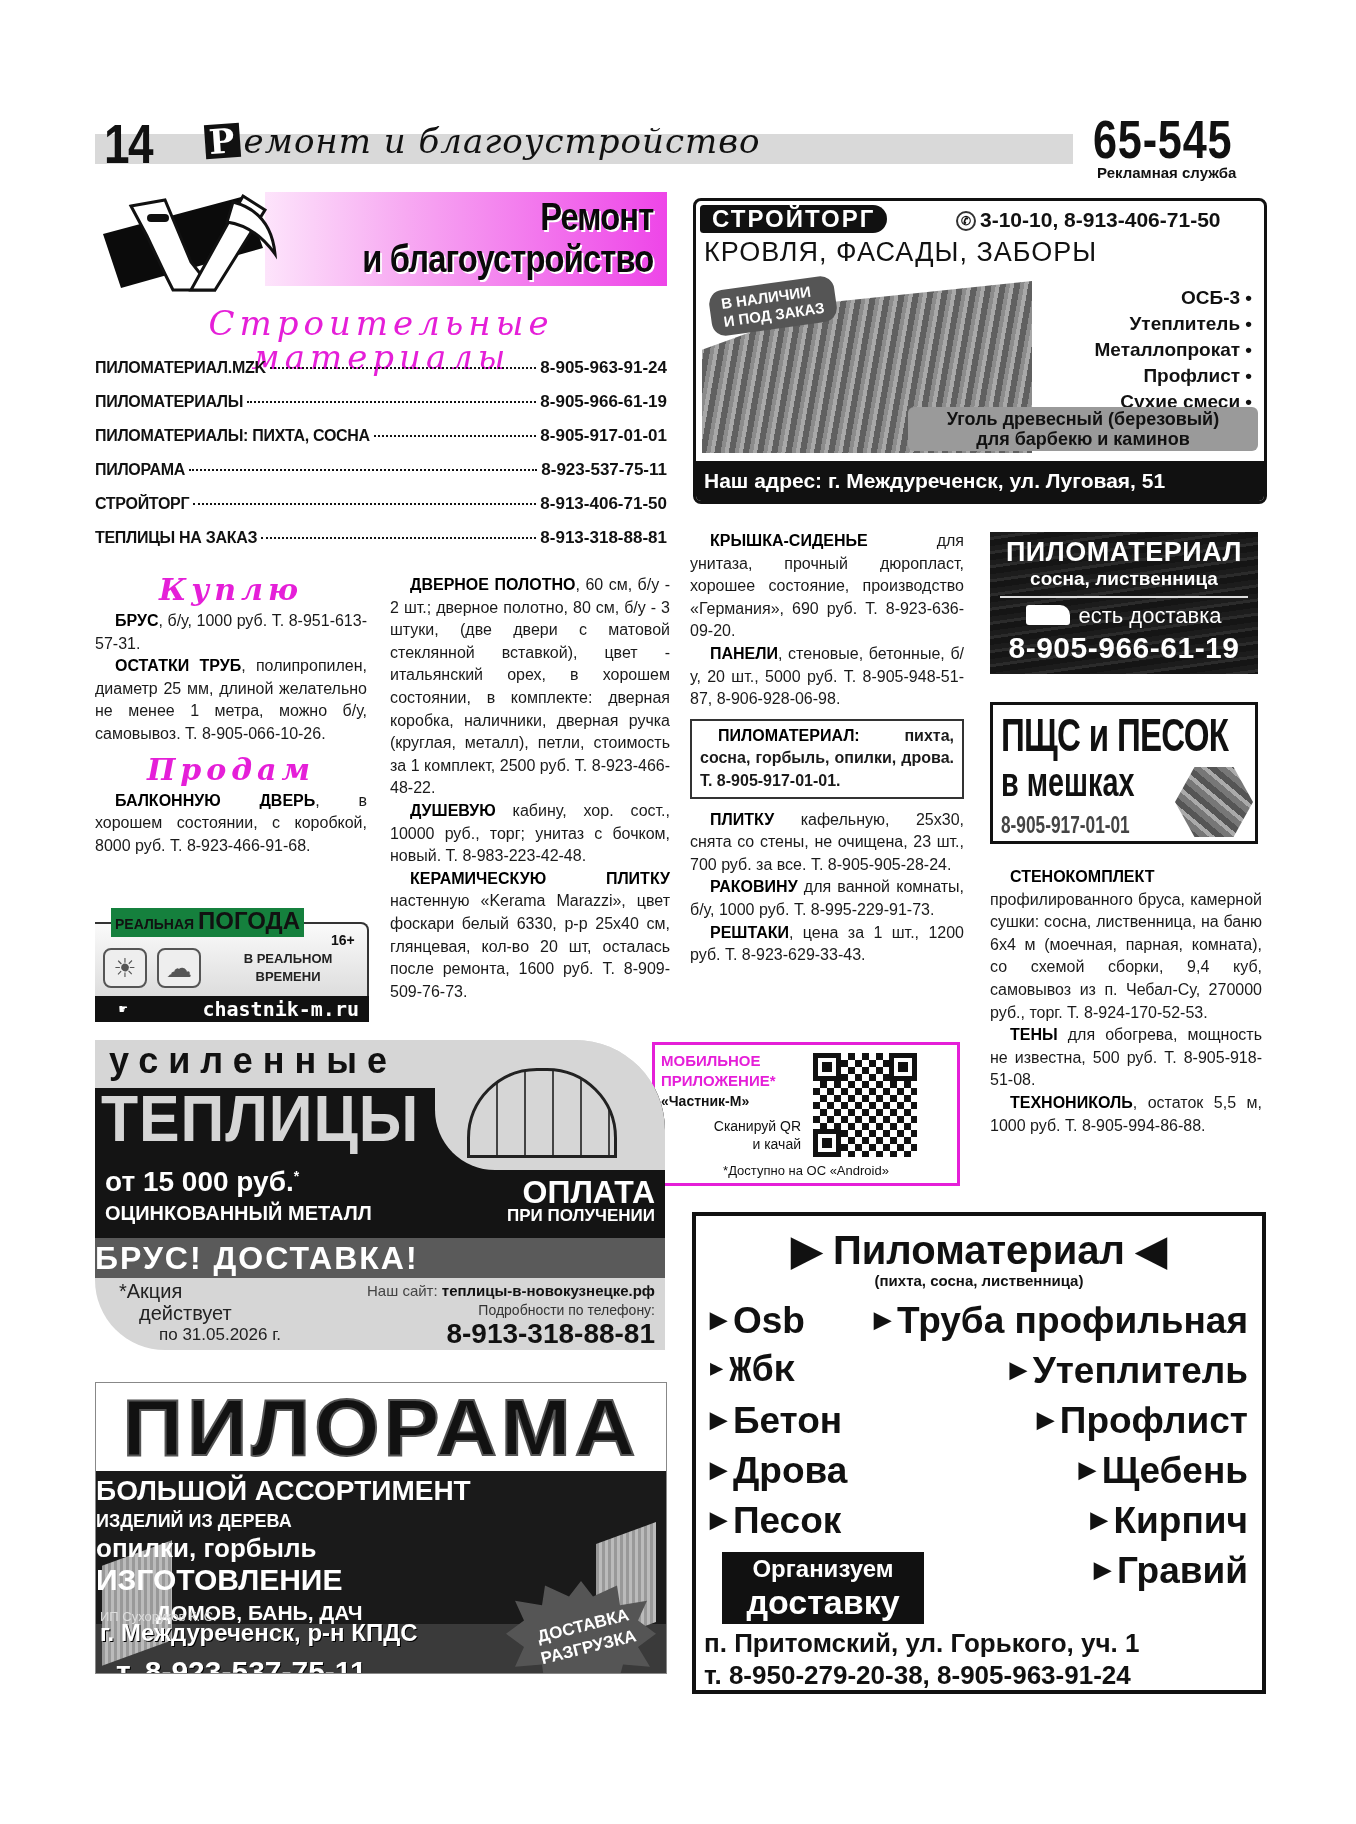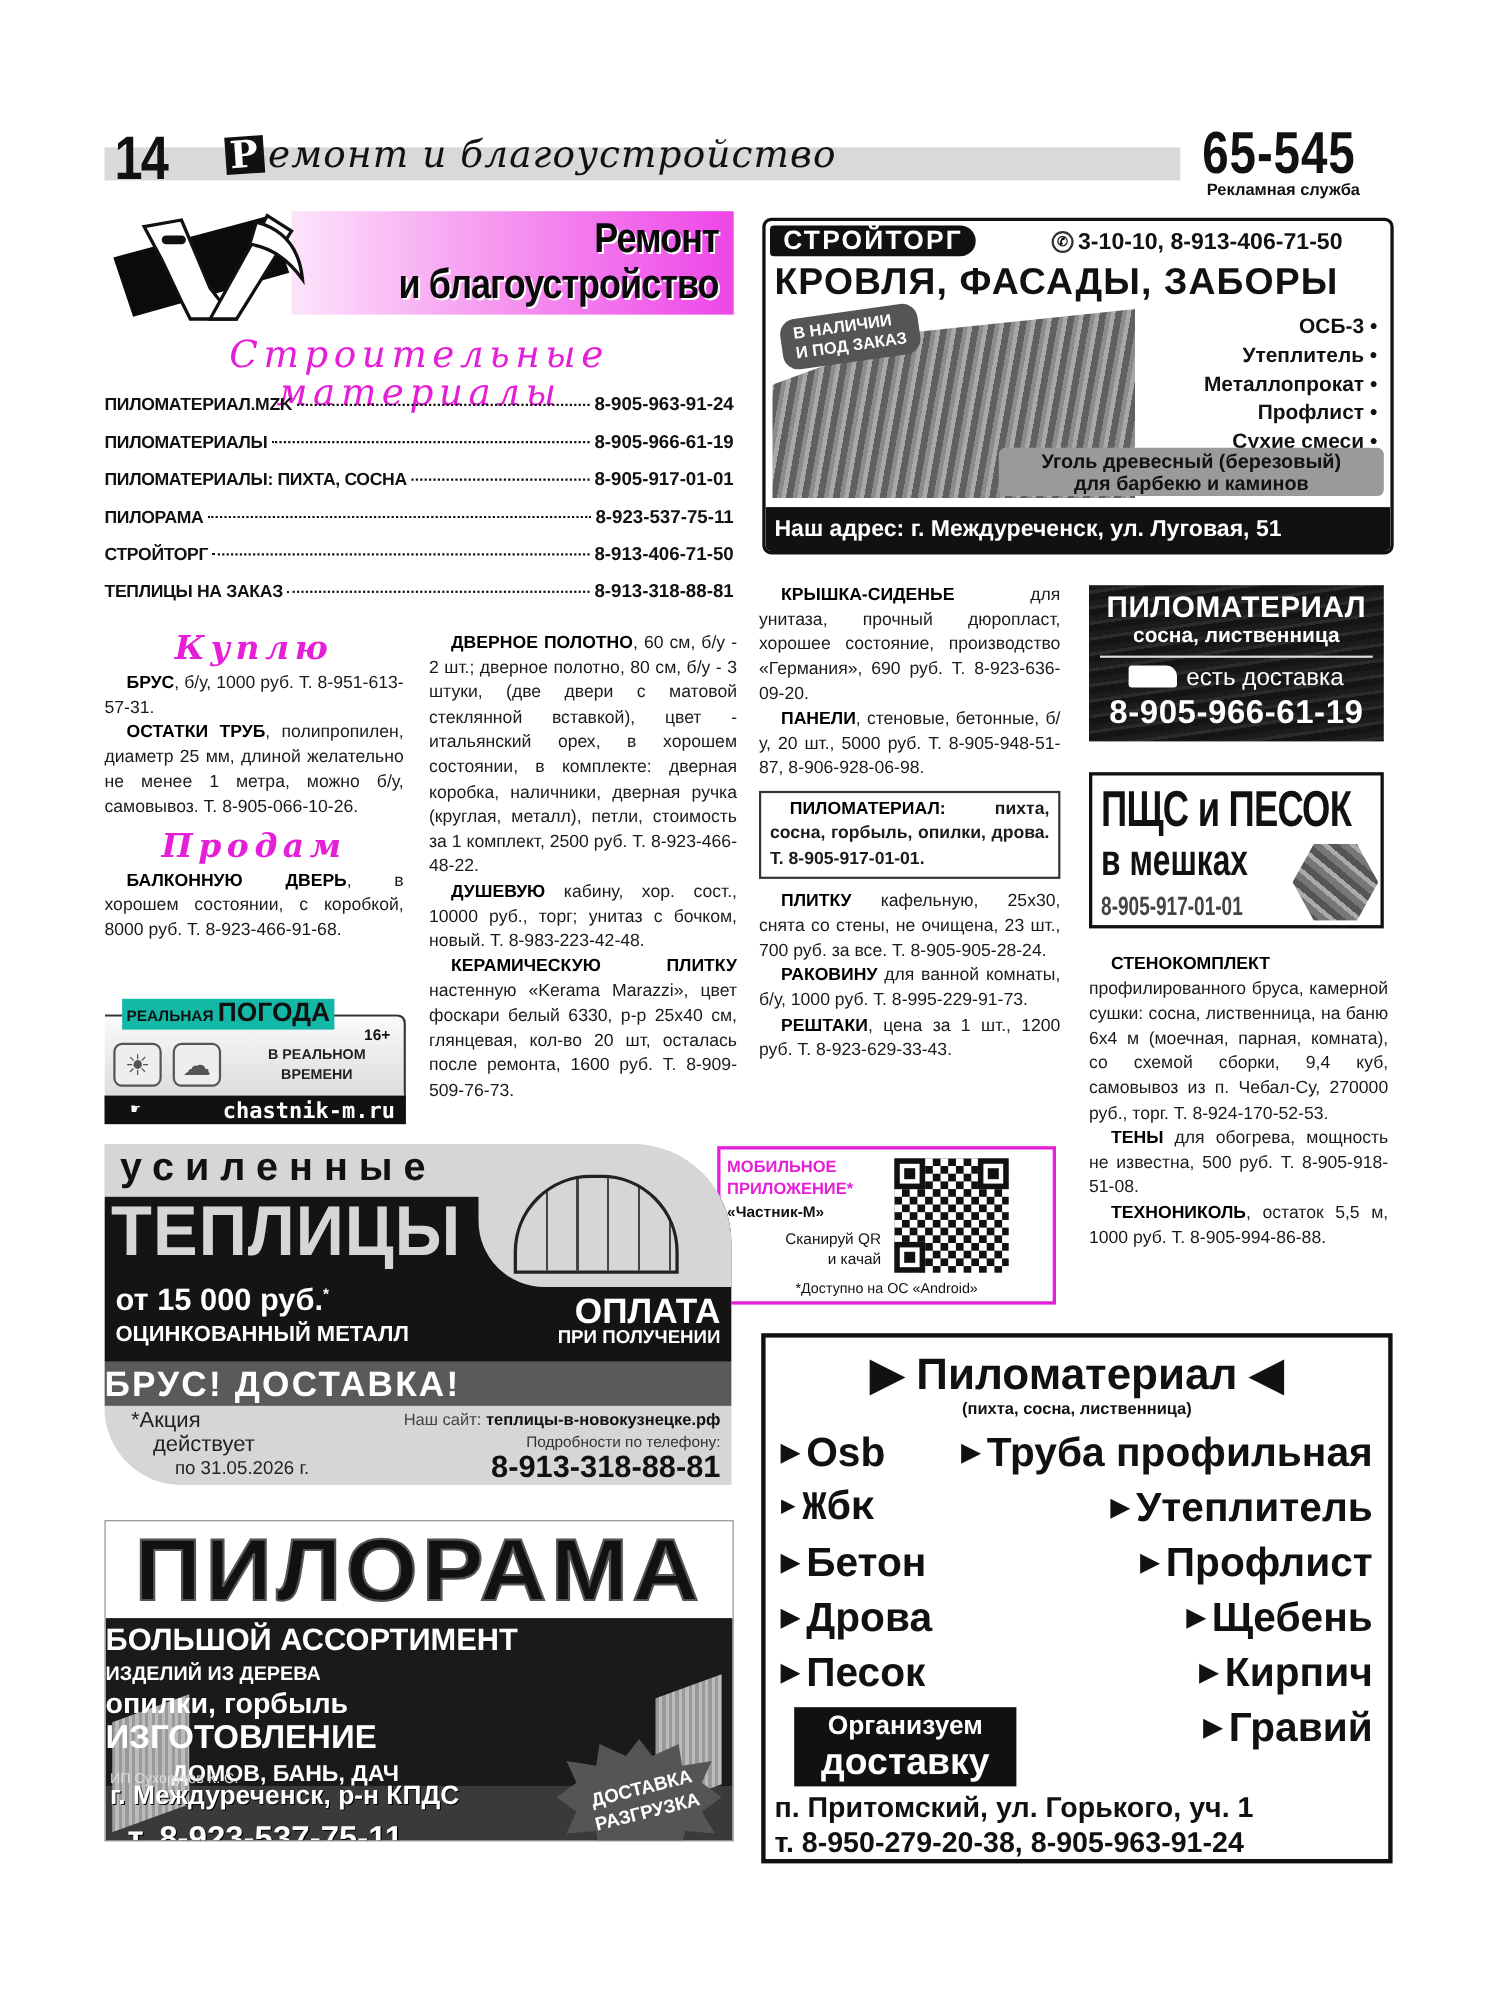--- a/index.html
+++ b/index.html
@@ -32,34 +32,34 @@
 
   
   .col { font-size: 16px; line-height: 22.6px; color: #1a1a1a; }
   .col p { text-indent: 20px; text-align: justify; }
   .col b { font-weight: 700; color: #000; }
   .cat-head { text-align: center; color: #e51fd8; font-family: "DejaVu Serif", serif; font-weight: 700; font-style: italic; font-size: 30px; letter-spacing: 5px; line-height: 40px; }
 
   
   .weather { left: 95px; top: 908px; width: 274px; height: 110px; }
   .w-frame { position:absolute; left: 0; top: 14px; width: 274px; height: 78px; border: 2px solid #333; border-left: none; border-radius: 0 8px 0 0; background: linear-gradient(180deg,#fafafa,#dcdcdc); }
-  .w-title { position:absolute; left: 16px; top: 0; background: #14b8a6; padding: 0 4px; font-weight: 700; font-size: 14px; line-height: 26px; }
+  .w-title { position:absolute; left: 16px; top: 0; background: #15803d; padding: 0 4px; font-weight: 700; font-size: 14px; line-height: 26px; }
   .w-title big { font-size: 24px; }
   .w-age { position:absolute; left: 236px; top: 24px; font-size: 14px; font-weight: 700; }
   .w-ico { position:absolute; top: 40px; width: 44px; height: 40px; border: 2px solid #555; border-radius: 8px; background: #eee; display:flex; align-items:center; justify-content:center; font-size: 26px; color: #555; }
   .w-sub { position:absolute; left: 118px; top: 42px; width: 150px; text-align: center; font-weight: 700; font-size: 13px; line-height: 18px; color: #222; }
   .w-url { position:absolute; left: 0; top: 88px; width: 274px; height: 26px; background: #111; color: #fff; font-family: "DejaVu Sans Mono", monospace; font-weight: 700; font-size: 20px; line-height: 26px; text-align: right; padding-right: 10px; }
   .w-url span.hand { position:absolute; left: 24px; font-size: 14px; }
 
   
   .st { left: 693px; top: 198px; width: 574px; height: 306px; border: 3px solid #111; border-radius: 8px; background: #fff; overflow: hidden; }
   .st-logo { position:absolute; left: 4px; top: 4px; background: #111; color: #fff; font-weight: 700; font-size: 24px; letter-spacing: 2px; line-height: 28px; padding: 0 12px; border-radius: 4px 16px 16px 4px; }
   .st-phone { position:absolute; left: 260px; top: 7px; font-weight: 700; font-size: 21px; white-space: nowrap; }
   .st-phone .ph { display:inline-block; width: 20px; height: 20px; border: 2px solid #333; border-radius: 50%; font-size: 12px; line-height: 16px; text-align:center; margin-right: 4px; vertical-align: 2px; }
-  .st-head { position:absolute; left: 8px; top: 36px; font-size: 34px; font-weight: 700; letter-spacing: 1px; white-space: nowrap; }
+  .st-head { position:absolute; left: 8px; top: 36px; font-size: 27px; font-weight: 400; letter-spacing: 1px; white-space: nowrap; }
   .st-img { position:absolute; left: 6px; top: 80px; width: 330px; height: 172px; background:
       repeating-linear-gradient(100deg, #444 0 6px, #777 6px 10px, #999 10px 14px);
       clip-path: polygon(0 40%, 40% 12%, 100% 0, 100% 100%, 0 100%); opacity: .85; }
   .st-badge { position:absolute; left: 14px; top: 82px; background: #555; color: #fff; font-weight: 700; font-size: 15px; line-height: 18px; padding: 5px 12px; border-radius: 14px; transform: rotate(-8deg); }
   .st-list { position:absolute; right: 12px; top: 84px; text-align: right; font-weight: 700; font-size: 19px; line-height: 26px; }
   .st-list li { list-style: none; }
   .st-coal { position:absolute; left: 212px; top: 206px; width: 350px; height: 44px; background: #9a9a9a; border-radius: 6px; text-align: center; font-weight: 700; font-size: 18px; line-height: 20px; padding-top: 2px; }
   .st-addr { position:absolute; left: 0; bottom: 0; width: 100%; height: 40px; background: #111; color: #fff; font-weight: 700; font-size: 21px; line-height: 40px; padding-left: 8px; white-space: nowrap; }
 
   

